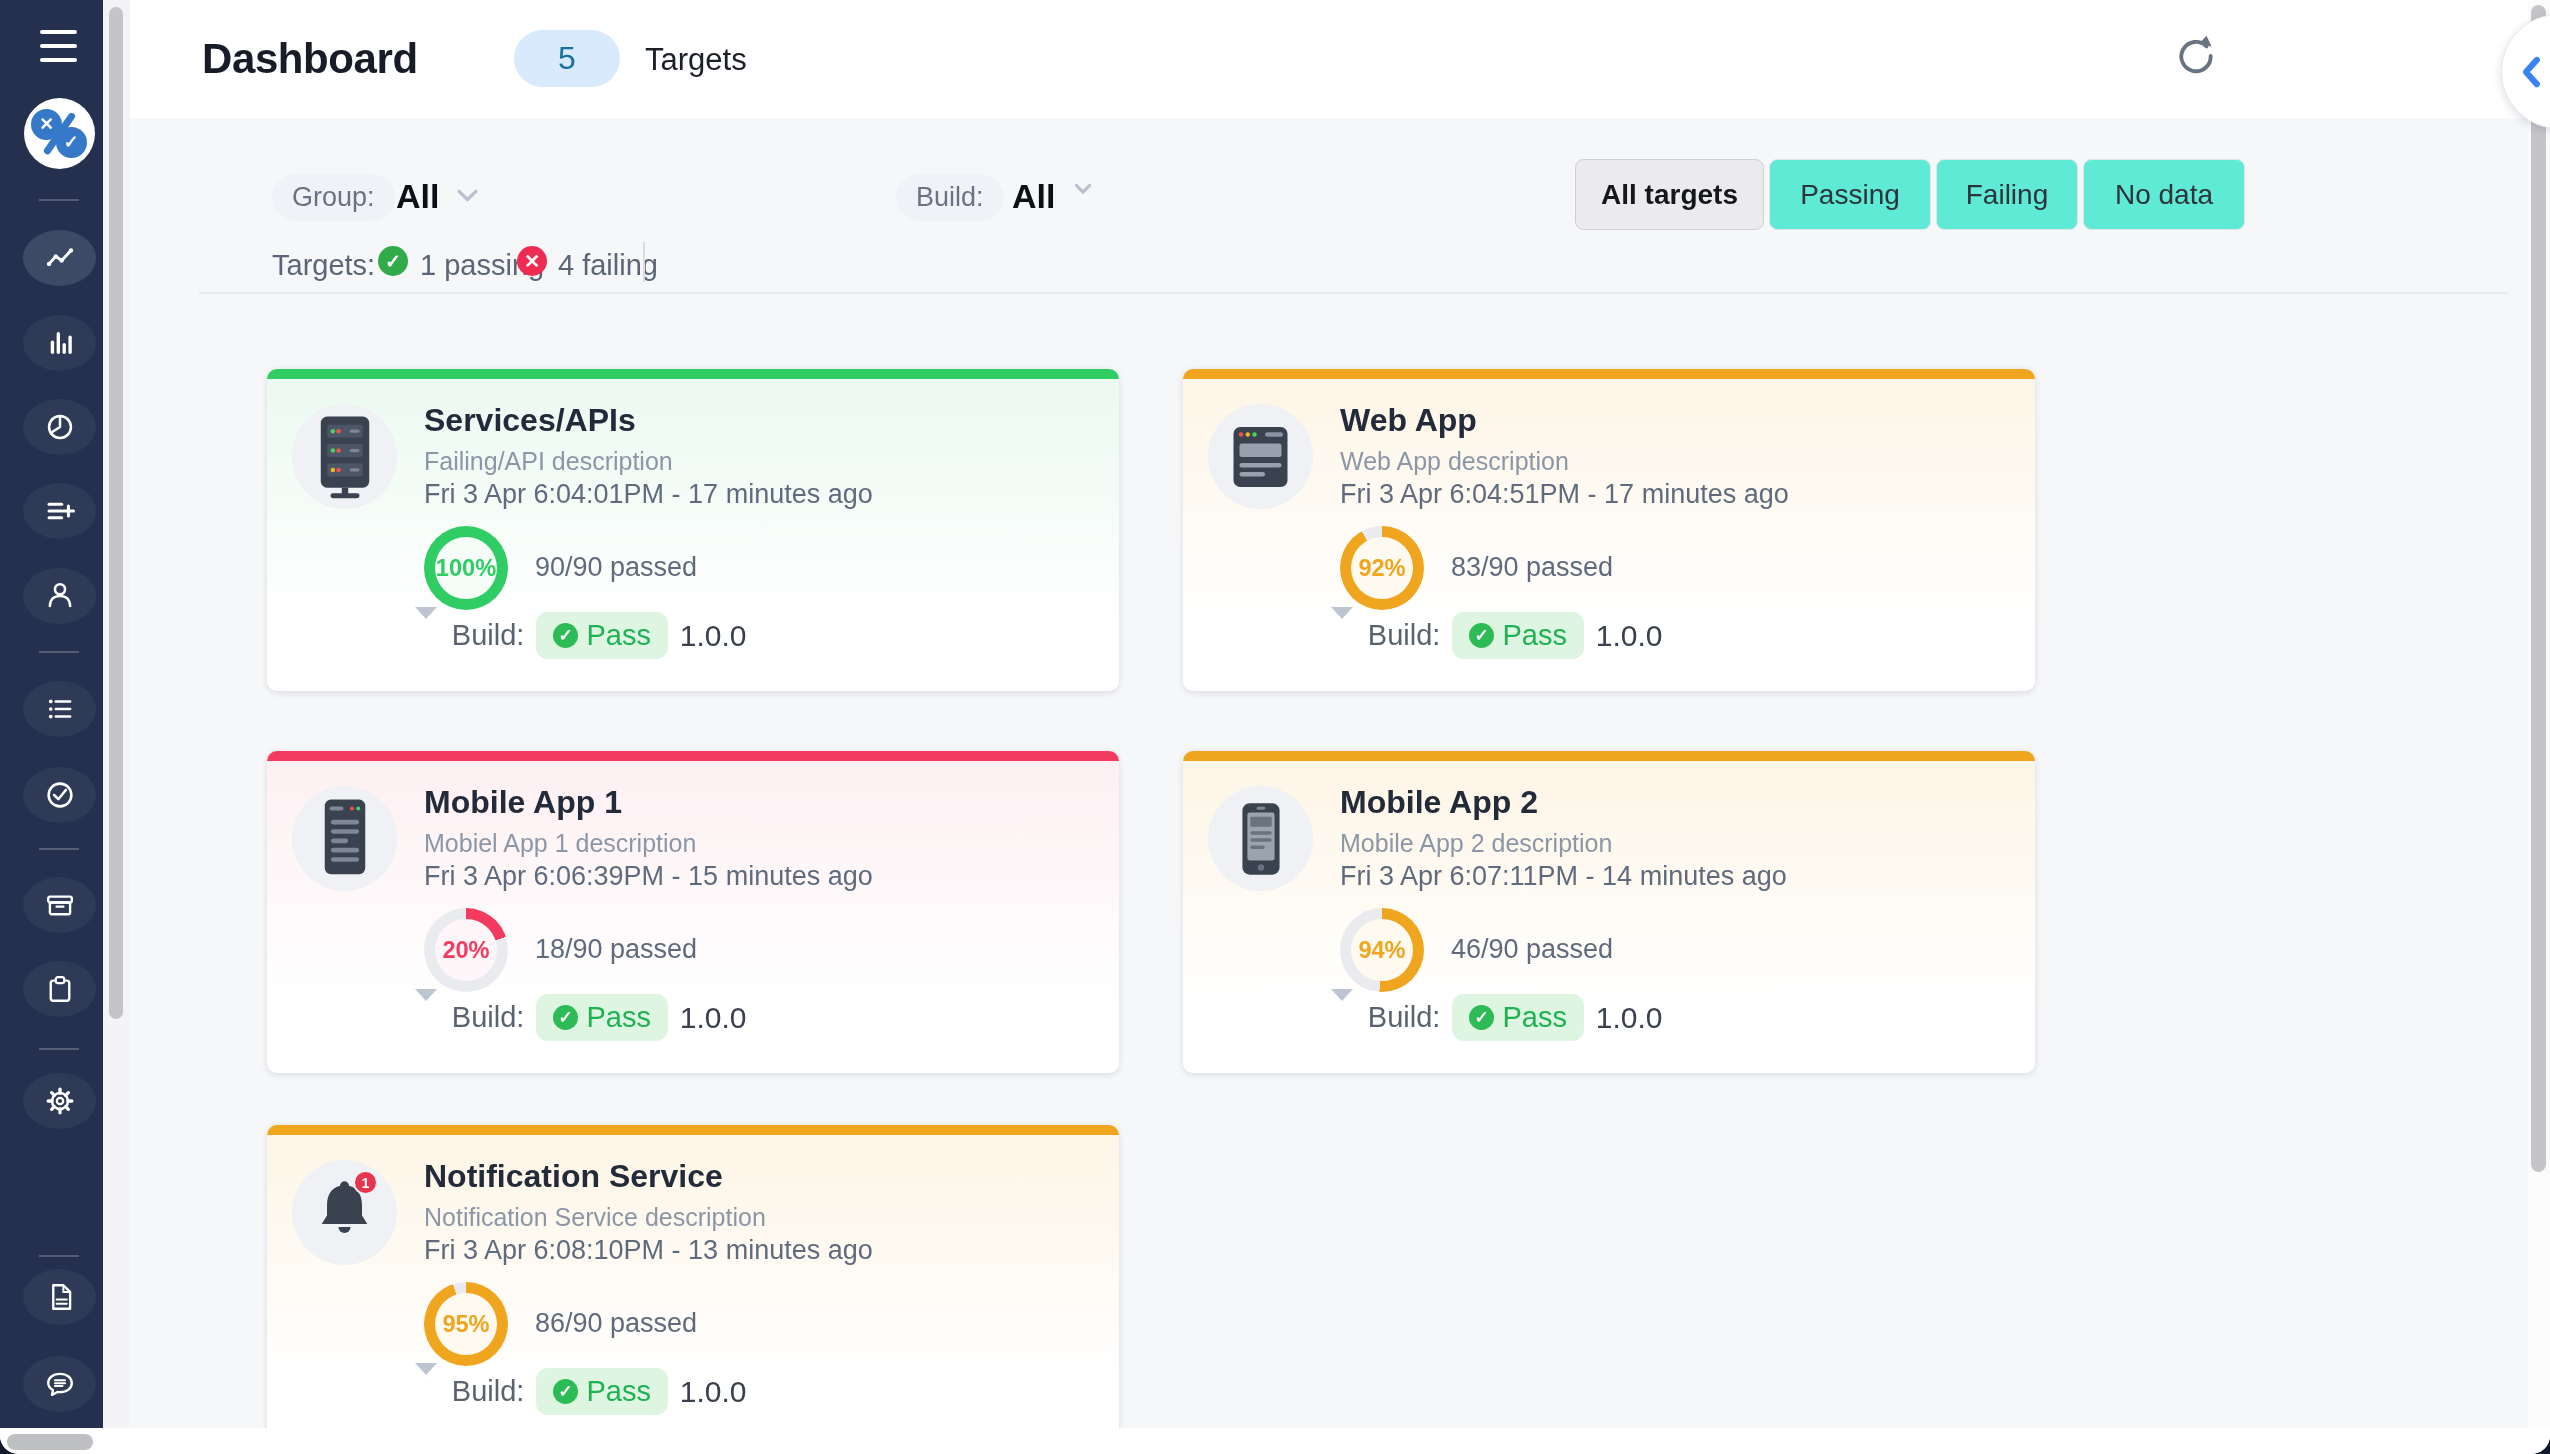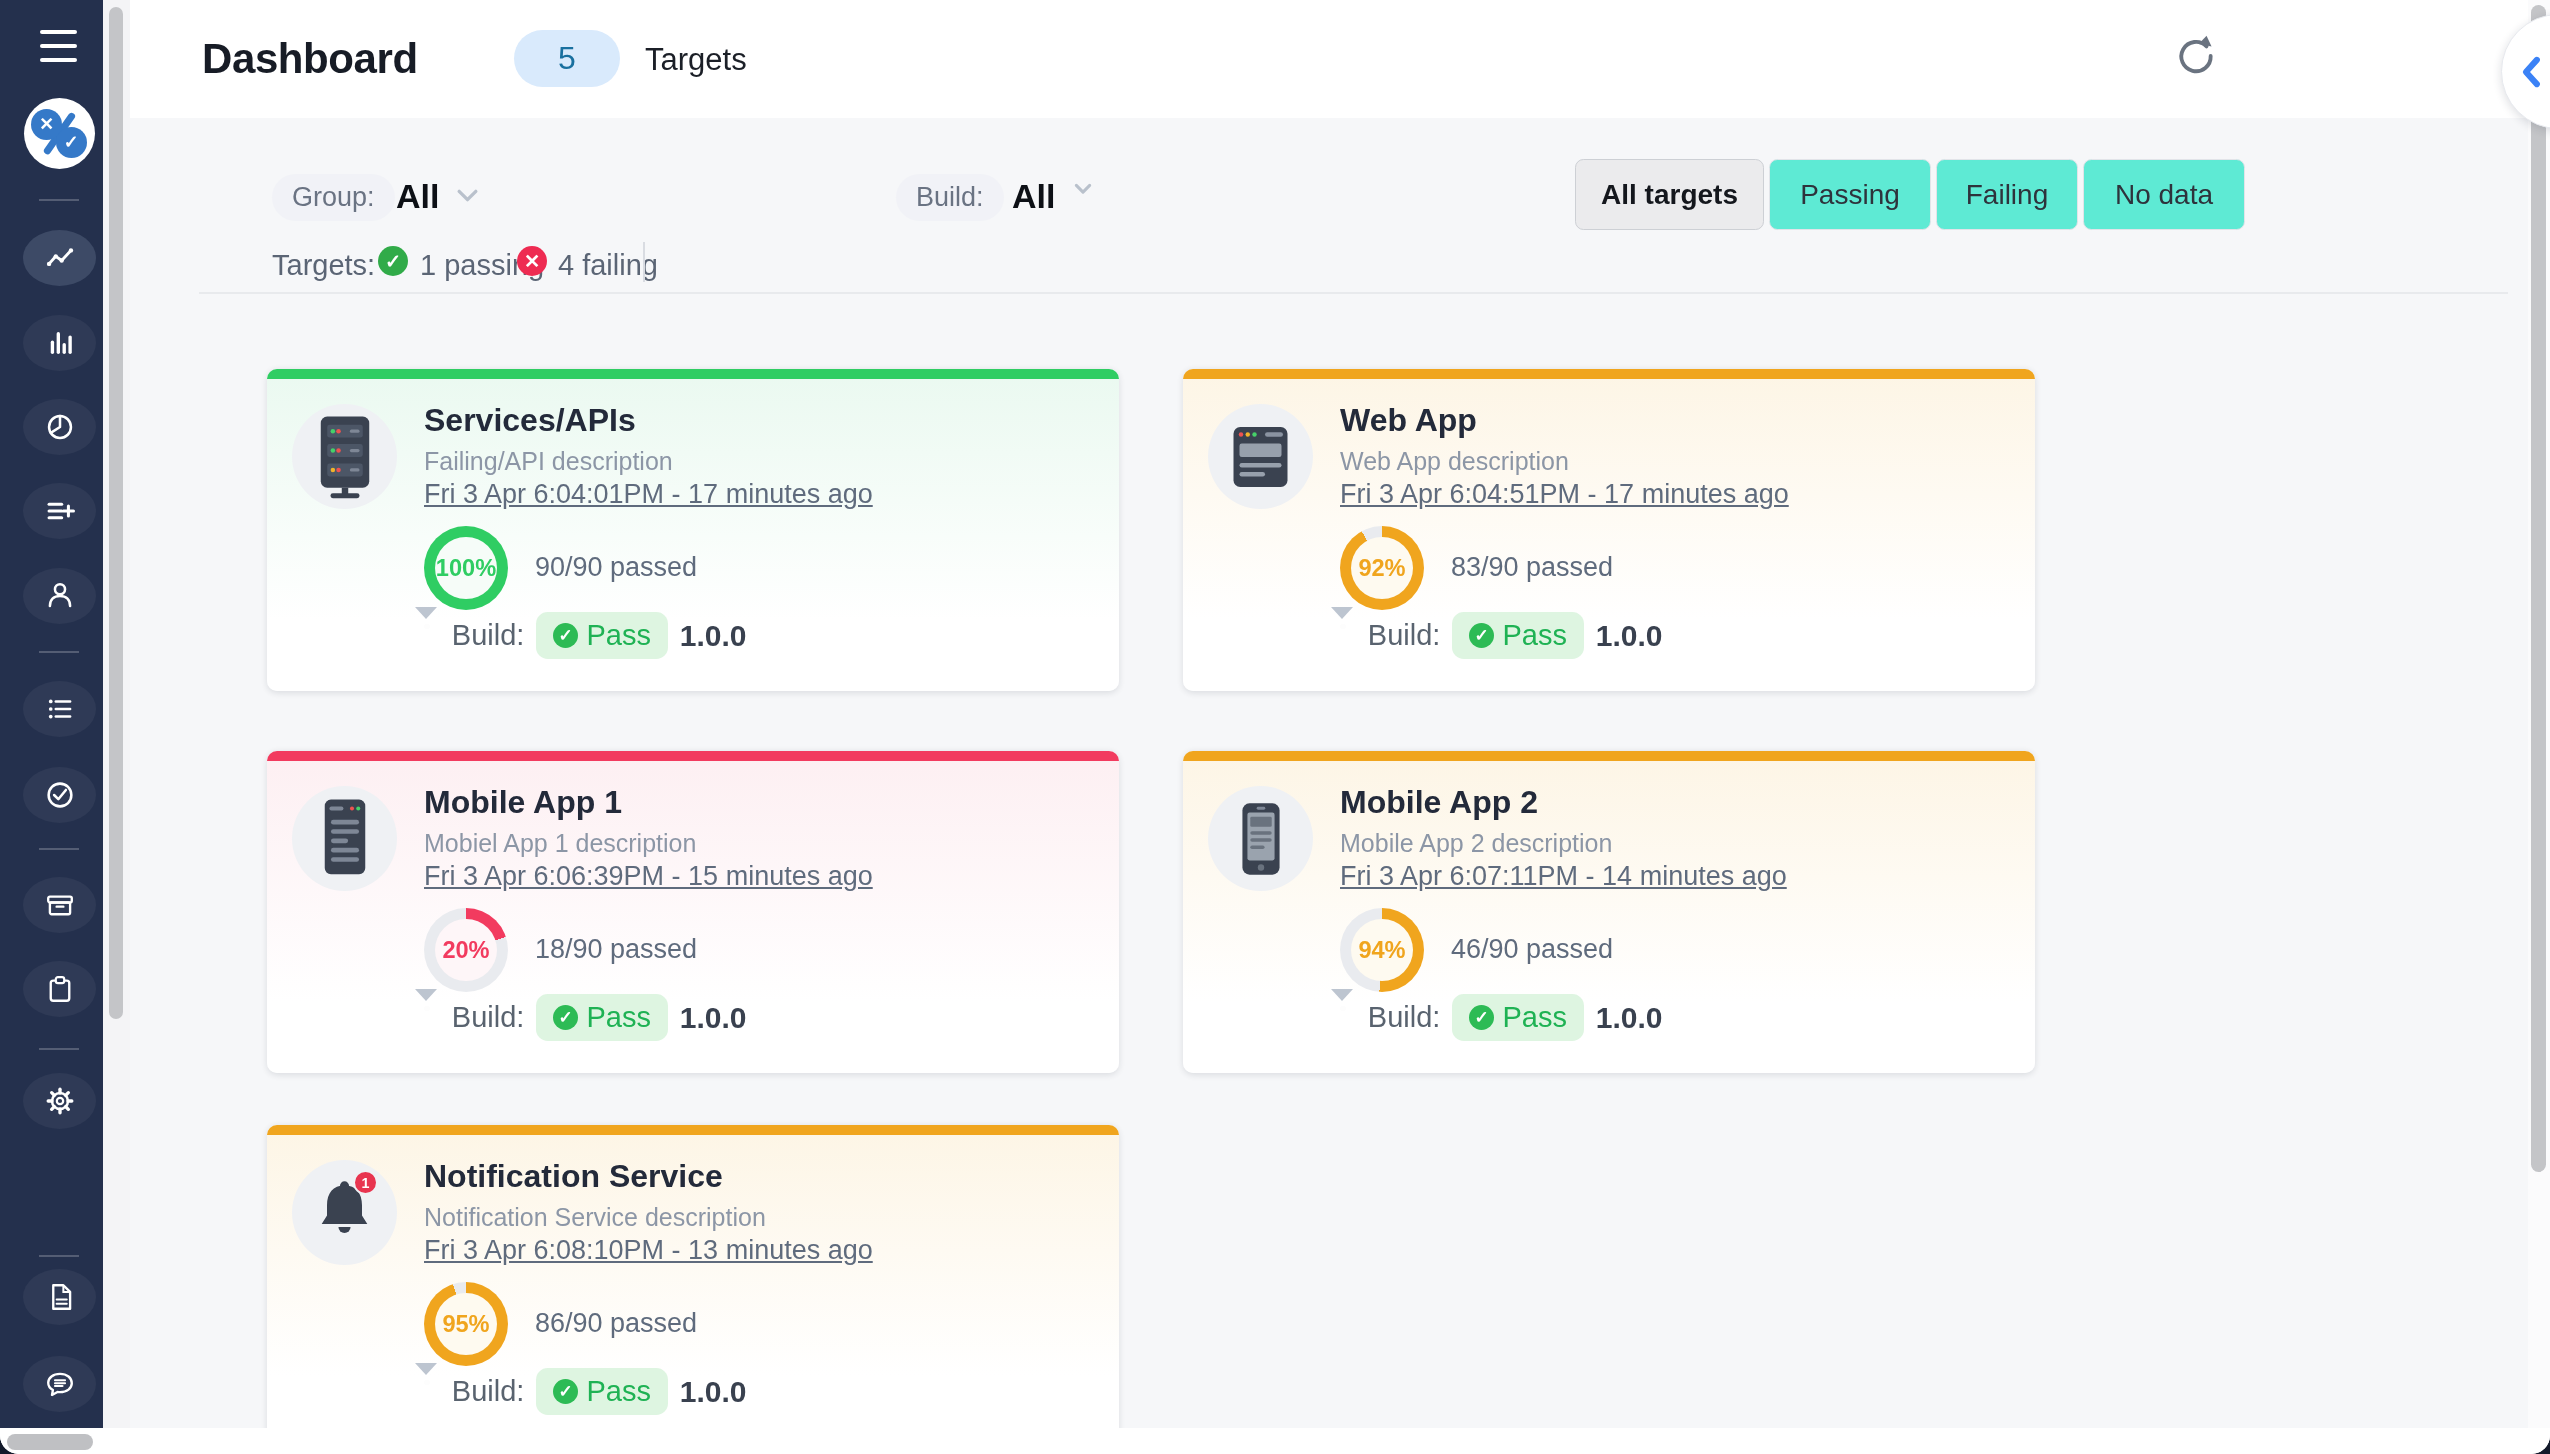--- a/index.html
+++ b/index.html
@@ -54,35 +54,35 @@
   .tb-btn { position:absolute; top:159px; height:71px; border-radius:8.4px; background:#5eead4; border:1.7px solid #e2e4e9; font-size:28px; color:#2e333c; display:flex; align-items:center; justify-content:center; cursor:pointer; font-weight:500; }
   .tb-btn.active { background:#ebebed; border-color:#cdd0d5; color:#14171d; font-weight:600; }
   .tb-btn.primary { border:1.7px solid #2f7bf0; color:#2470ea; font-weight:500; }
 
   
   .card { position:absolute; width:852px; height:322px; border-radius:10px; overflow:hidden; box-shadow:0 1.7px 6.7px rgba(25,32,48,.12); cursor:pointer; }
   .accent { position:absolute; left:0; top:0; width:100%; height:10px; }
   .icon-circle { position:absolute; left:25px; top:35px; width:105px; height:105px; border-radius:50%; background:#eff1f4; display:flex; align-items:center; justify-content:center; }
   .card h3 { position:absolute; left:157px; top:33px; font-size:32px; font-weight:700; color:#232a3a; }
   .card .desc { position:absolute; left:157px; top:78px; font-size:25px; color:#8c96a6; }
-  .card .time { position:absolute; left:157px; top:110px; font-size:27px; color:#5f6b7d;text-decoration:underline; }
+  .card .time { position:absolute; left:157px; top:110px; font-size:27px; color:#5f6b7d; }
   .ring { position:absolute; left:157px; top:157px; width:84px; height:84px; border-radius:50%; }
   .hole { position:absolute; left:11px; top:11px; width:62px; height:62px; border-radius:50%; display:flex; align-items:center; justify-content:center; }
   .hole span { font-size:23.6px; font-weight:700; }
   .passed { position:absolute; left:268px; top:183px; font-size:27px; color:#5f6b7d; }
   .build-row { position:absolute; left:148px; top:242px; height:49px; display:flex; align-items:center; gap:11.8px; }
   .tag-ico { position:relative; width:25px; height:34px; }
   .tag-top { width:23.6px; height:18.6px; background:#bdc5d0; border-radius:5px 5px 0 0; }
   .tag-pt { width:0; height:0; border-left:11.8px solid transparent; border-right:11.8px solid transparent; border-top:12.7px solid #bdc5d0; }
   .tag-hole { position:absolute; left:9.3px; top:5px; width:5.9px; height:5.9px; border-radius:50%; background:#fdfdfd; }
   .build-label { font-size:29px; color:#59636f; }
   .pass-pill { height:47px; padding:0 17px; border-radius:11.8px; background:#def5e1; display:flex; align-items:center; gap:8.4px; }
   .pass-check { width:25px; height:25px; border-radius:50%; background:#2dbb55; color:#fff; font-size:17px; font-weight:700; display:flex; align-items:center; justify-content:center; }
   .pass-text { font-size:29px; color:#1fb254; font-weight:500; }
-  .version { font-size:30px; color:#39414f; font-weight:700; }
+  .version { font-size:30px; color:#39414f; font-weight:400; }
   .bell-badge { position:absolute; left:61px; top:10px; width:25px; height:25px; border-radius:50%; background:#e8344f; border:2.5px solid #eff1f4; color:#fff; font-size:14.3px; font-weight:700; display:flex; align-items:center; justify-content:center; }
 </style>
 </head>
 <body>
 
 <div class="app">
 
   <nav class="sidebar">
     <div class="hamburger">
         <i></i>

